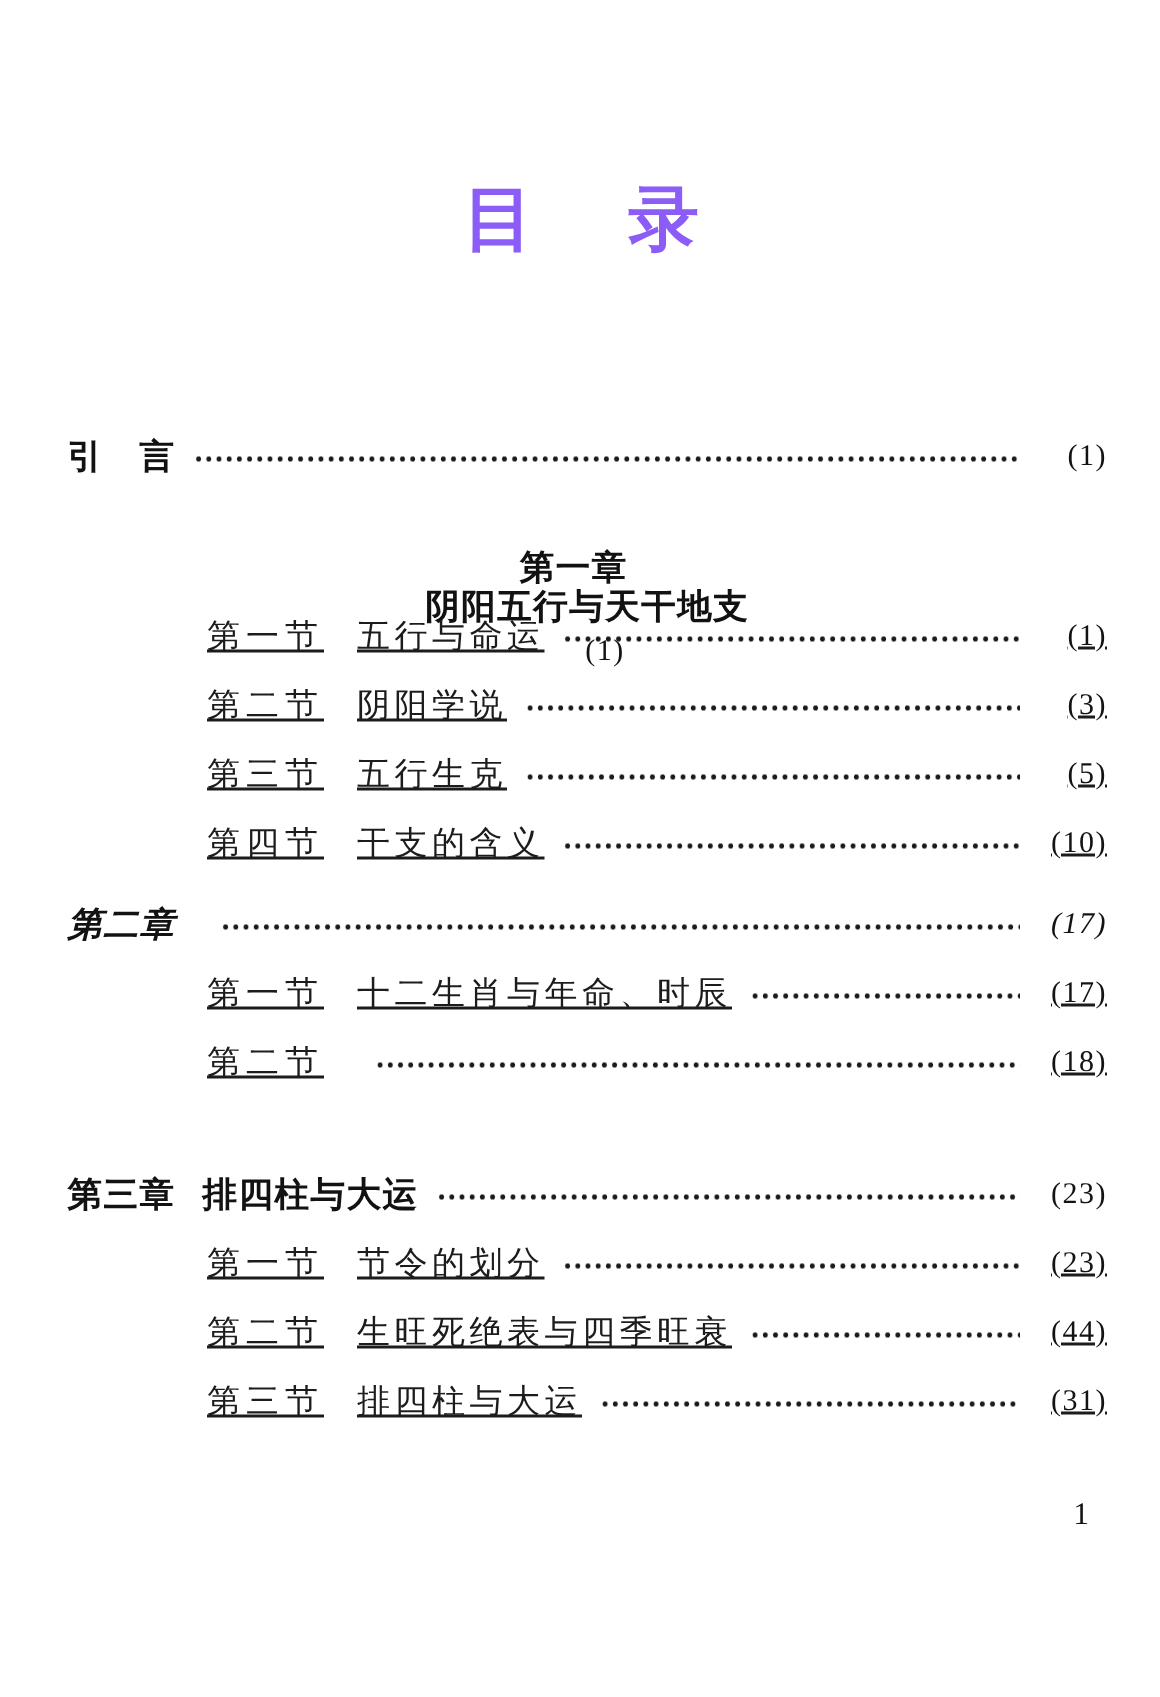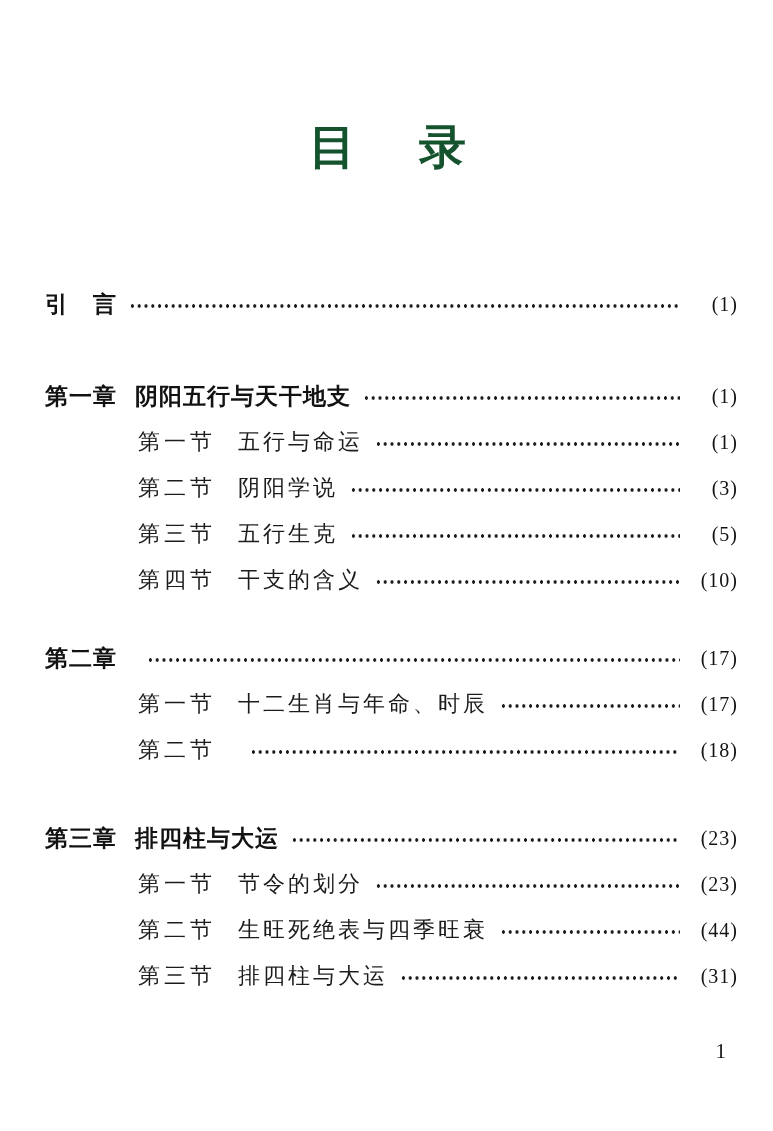--- a/index.html
+++ b/index.html
@@ -22,21 +22,21 @@
     position: relative;
   }
   .doc-title {
     margin: 120px 0 0 0;
     text-align: center;
     font-family: "Liberation Serif", serif;
     font-weight: 900;
     font-size: 47px;
     line-height: 54px;
     letter-spacing: 8px;
-    color: #14532d;
+    color: #8b5cf6;
     white-space: pre;
   }
   .row {
     display: flex;
     align-items: center;
     line-height: 26px;
     height: 26px;
     white-space: nowrap;
   }
   .row .lbl, .row .ttl {
@@ -74,23 +74,23 @@
     flex: 0 0 auto;
     font-family: "Liberation Serif", serif;
     font-weight: 400;
     font-size: 20px;
     min-width: 50px;
     text-align: right;
     letter-spacing: 1px;
     color: #131313;
   }
   .mt-intro { margin-top: 117px; }
-  .mt-ch1   { margin-top: 66px; }
-  .mt-sec   { margin-top: 20px; }
-  .mt-ch2   { margin-top: 52px; }
+  .mt-ch1   { margin-top: 48px; flex-direction: column; }
+  .mt-sec   { margin-top: 20px; text-decoration: underline; }
+  .mt-ch2   { margin-top: 28px; font-style: italic; }
   .mt-ch3   { margin-top: 62px; align-items: center; }
   .folio {
     margin-top: 49px;
     text-align: right;
     padding-right: 12px;
     font-family: "Liberation Serif", serif;
     font-size: 21px;
     line-height: 26px;
     color: #151515;
   }

